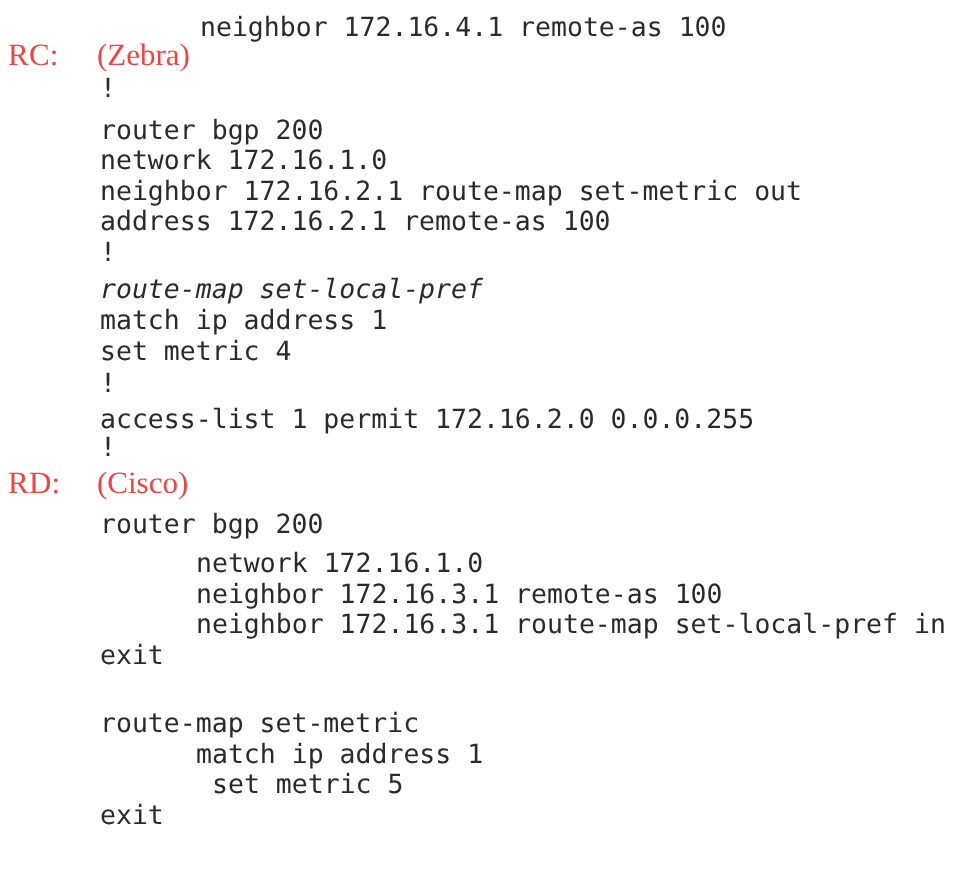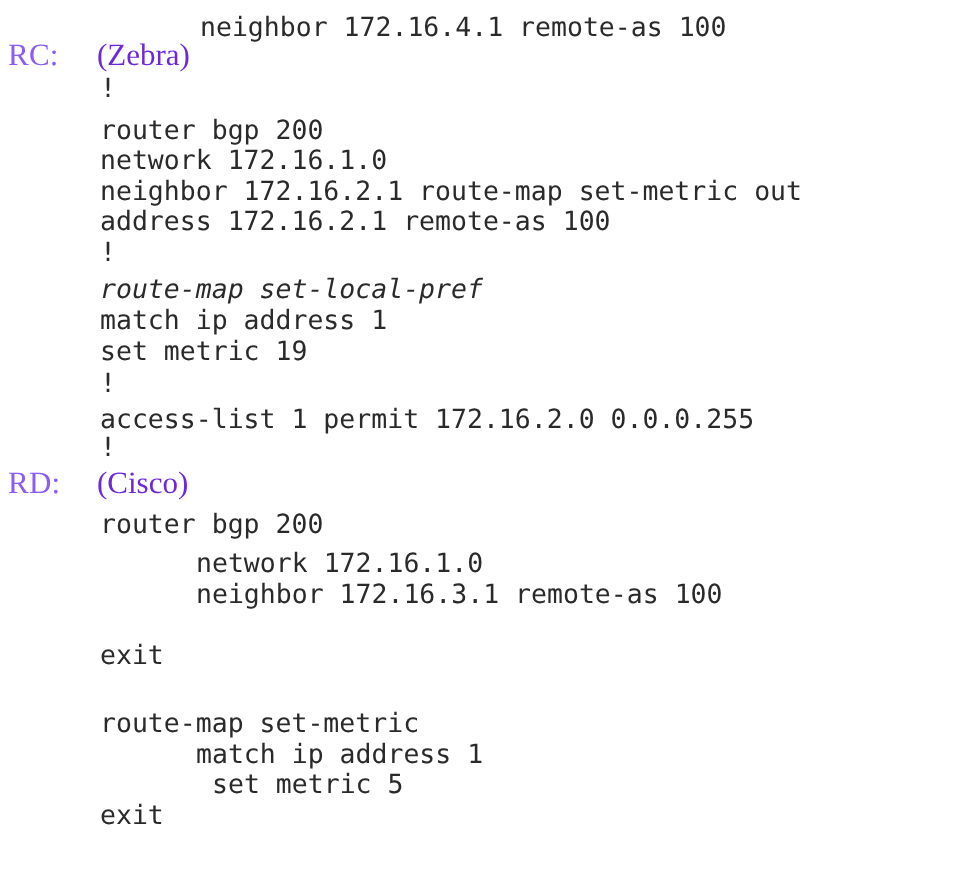--- a/index.html
+++ b/index.html
@@ -25,32 +25,32 @@
     height: 887px;
     background: #ffffff;
   }
 
   
   .section-label {
     position: absolute;
     font-family: "Liberation Serif", "DejaVu Serif", serif;
     font-size: 31px;
     line-height: 31px;
-    color: #8b5cf6;
+    color: #ef4444;
     letter-spacing: 0.2px;
     white-space: pre;
   }
 
   
   .vendor-name {
     position: absolute;
     font-family: "Liberation Serif", "DejaVu Serif", serif;
     font-size: 31px;
     line-height: 31px;
-    color: #6d28d9;
+    color: #ef4444;
     white-space: pre;
   }
 
   
   .code-line {
     position: absolute;
     font-family: "DejaVu Sans Mono", monospace;
     font-size: 26.5px;
     line-height: 30px;
     color: #2a2a2a;
@@ -88,38 +88,39 @@
   <div class="code-line" style="left:100px; top:165px;">neighbor 172.16.2.1 route-map set-metric out</div>
 
   <div class="code-line" style="left:100px; top:195px;">address 172.16.2.1 remote-as 100</div>
 
   <div class="code-line bang" style="left:100px; top:226px;">!</div>
 
   <div class="code-line" style="left:100px; top:263px;font-style:italic;">route-map set-local-pref</div>
 
   <div class="code-line" style="left:100px; top:294px;">match ip address 1</div>
 
-  <div class="code-line" style="left:100px; top:325px;">set metric 19</div>
+  <div class="code-line" style="left:100px; top:325px;">set metric 4</div>
 
   <div class="code-line bang" style="left:100px; top:357px;">!</div>
 
   <div class="code-line" style="left:100px; top:393px;">access-list 1 permit 172.16.2.0 0.0.0.255</div>
 
   <div class="code-line bang" style="left:100px; top:421px;">!</div>
 
   <div class="section-label" style="left:8px; top:455px;">RD:</div>
 
   <div class="vendor-name" style="left:97px; top:455px;">(Cisco)</div>
 
   <div class="code-line" style="left:100px; top:498px;">router bgp 200</div>
 
   <div class="code-line" style="left:196px; top:537px;">network 172.16.1.0</div>
 
   <div class="code-line" style="left:196px; top:568px;">neighbor 172.16.3.1 remote-as 100</div>
 
+  <div class="code-line" style="left:196px; top:598px;">neighbor 172.16.3.1 route-map set-local-pref in</div>
 
   <div class="code-line" style="left:100px; top:629px;">exit</div>
 
   <div class="code-line" style="left:100px; top:697px;">route-map set-metric</div>
 
   <div class="code-line" style="left:196px; top:728px;">match ip address 1</div>
 
   <div class="code-line" style="left:212px; top:758px;">set metric 5</div>
 
   <div class="code-line" style="left:100px; top:789px;">exit</div>

